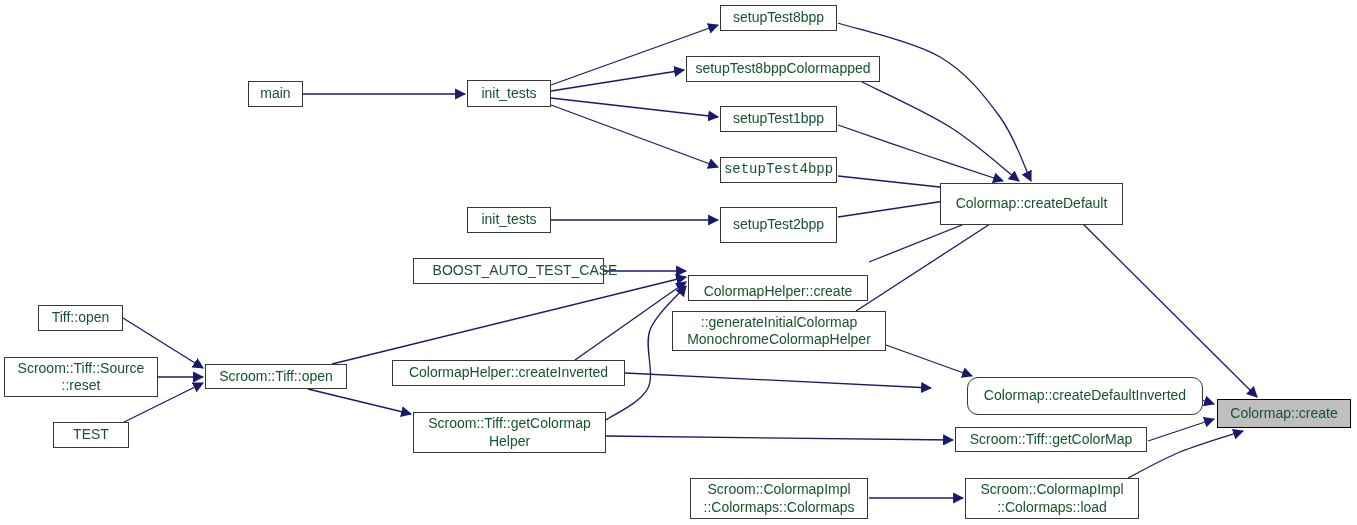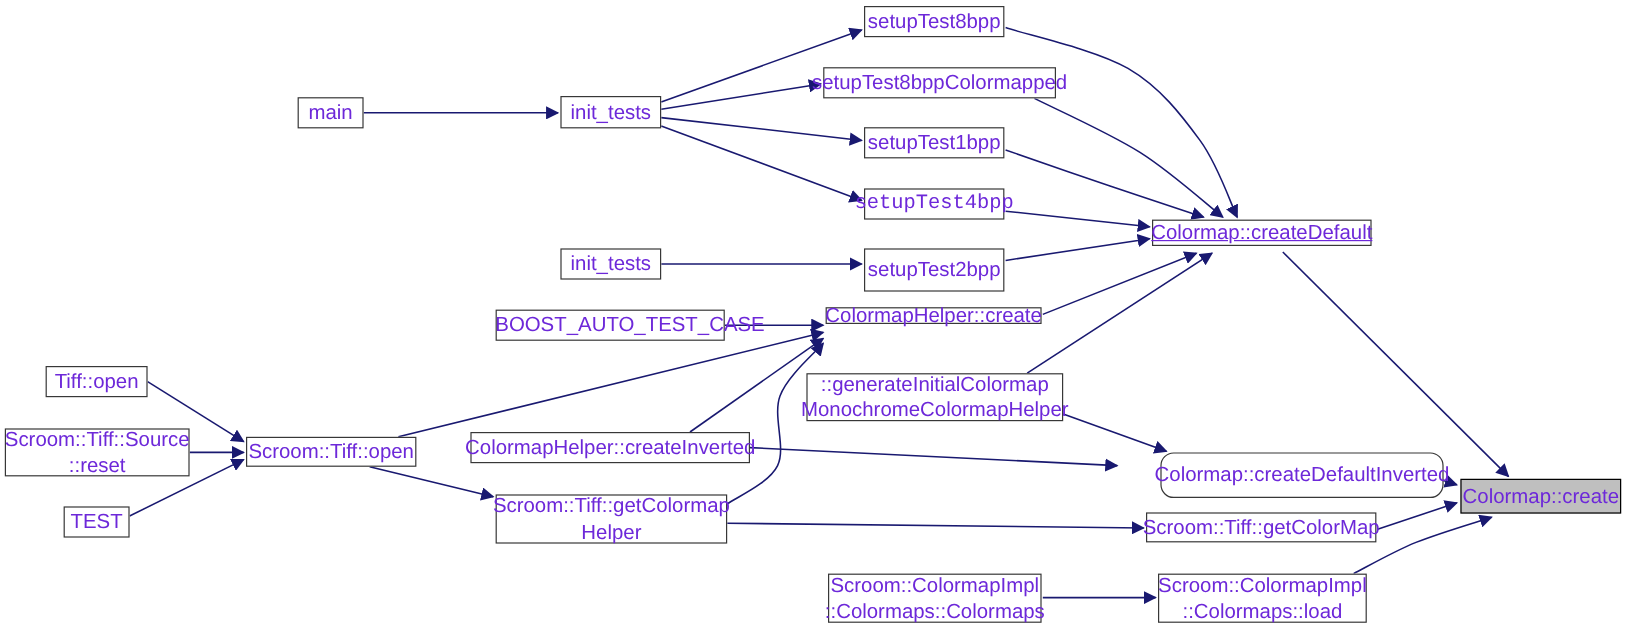--- a/index.html
+++ b/index.html
@@ -1,21 +1,21 @@
 <!DOCTYPE html>
 <html><head>
 <meta charset="utf-8">
 <style>
   html,body{margin:0;padding:0;background:#ffffff;}
   #canvas{position:relative;width:1357px;height:525px;background:#ffffff;overflow:hidden;
           font-family:"Liberation Sans","DejaVu Sans",sans-serif;}
   #edge-layer{position:absolute;left:0;top:0;width:1357px;height:525px;}
   .node{position:absolute;box-sizing:border-box;background:#ffffff;border:1.4px solid #373737;
         display:flex;align-items:center;justify-content:center;text-align:center;
-        color:#6d28d9;font-size:17px;line-height:1.25;white-space:nowrap;cursor:pointer;}
+        color:#14532d;font-size:14px;line-height:1.25;white-space:nowrap;cursor:pointer;}
   .node.hl{background:#bfbfbf;border-color:#000000;cursor:default;justify-content:center;}
   .node span{display:block;}
 </style>
 </head>
 <body>
 
 <div id="canvas">
   <svg id="edge-layer" xmlns="http://www.w3.org/2000/svg" viewBox="0 0 1357 525" width="1357" height="525">
     <defs>
       <marker id="arrowhead" viewBox="0 0 10 10" refX="9" refY="5" markerWidth="8.5" markerHeight="8.5" orient="auto">
@@ -93,21 +93,21 @@
       <div class="node" style="left: 720px; top: 207px; width: 117px; height: 36px;">
         <div>
           <span>setupTest2bpp</span>
         </div>
       </div>
       <div class="node" style="left: 413px; top: 258px; width: 191px; height: 26px; padding-left: 33px;">
         <div>
           <span>BOOST_AUTO_TEST_CASE</span>
         </div>
       </div>
-      <div class="node" style="left: 688px; top: 256px; width: 180px; height: 14px;">
+      <div class="node" style="left: 688px; top: 275px; width: 180px; height: 26px; align-items: flex-end;">
         <div>
           <span>ColormapHelper::create</span>
         </div>
       </div>
       <div class="node" style="left: 672px; top: 311px; width: 214px; height: 40px;">
         <div>
           <span>::generateInitialColormap</span>
           <span>MonochromeColormapHelper</span>
         </div>
       </div>
@@ -120,37 +120,37 @@
         <div>
           <span>Scroom::Tiff::Source</span>
           <span>::reset</span>
         </div>
       </div>
       <div class="node" style="left: 205px; top: 364px; width: 142px; height: 25px;">
         <div>
           <span>Scroom::Tiff::open</span>
         </div>
       </div>
-      <div class="node" style="left: 53px; top: 422px; width: 55px; height: 26px; text-align: right;">
+      <div class="node" style="left: 53px; top: 422px; width: 76px; height: 26px; text-align: right;">
         <div>
           <span>TEST</span>
         </div>
       </div>
       <div class="node" style="left: 392px; top: 360px; width: 233px; height: 26px;">
         <div>
           <span>ColormapHelper::createInverted</span>
         </div>
       </div>
       <div class="node" style="left: 413px; top: 412px; width: 193px; height: 41px;">
         <div>
           <span>Scroom::Tiff::getColormap</span>
           <span>Helper</span>
         </div>
       </div>
-      <div class="node" style="left: 960px; top: 183px; width: 183px; height: 22px; text-decoration: underline;">
+      <div class="node" style="left: 940px; top: 183px; width: 183px; height: 42px;">
         <div>
           <span>Colormap::createDefault</span>
         </div>
       </div>
       <div class="node" style="left: 967px; top: 377px; width: 236px; height: 38px; border-radius: 11px;">
         <div>
           <span>Colormap::createDefaultInverted</span>
         </div>
       </div>
       <div class="node" style="left: 955px; top: 427px; width: 192px; height: 25px;">

